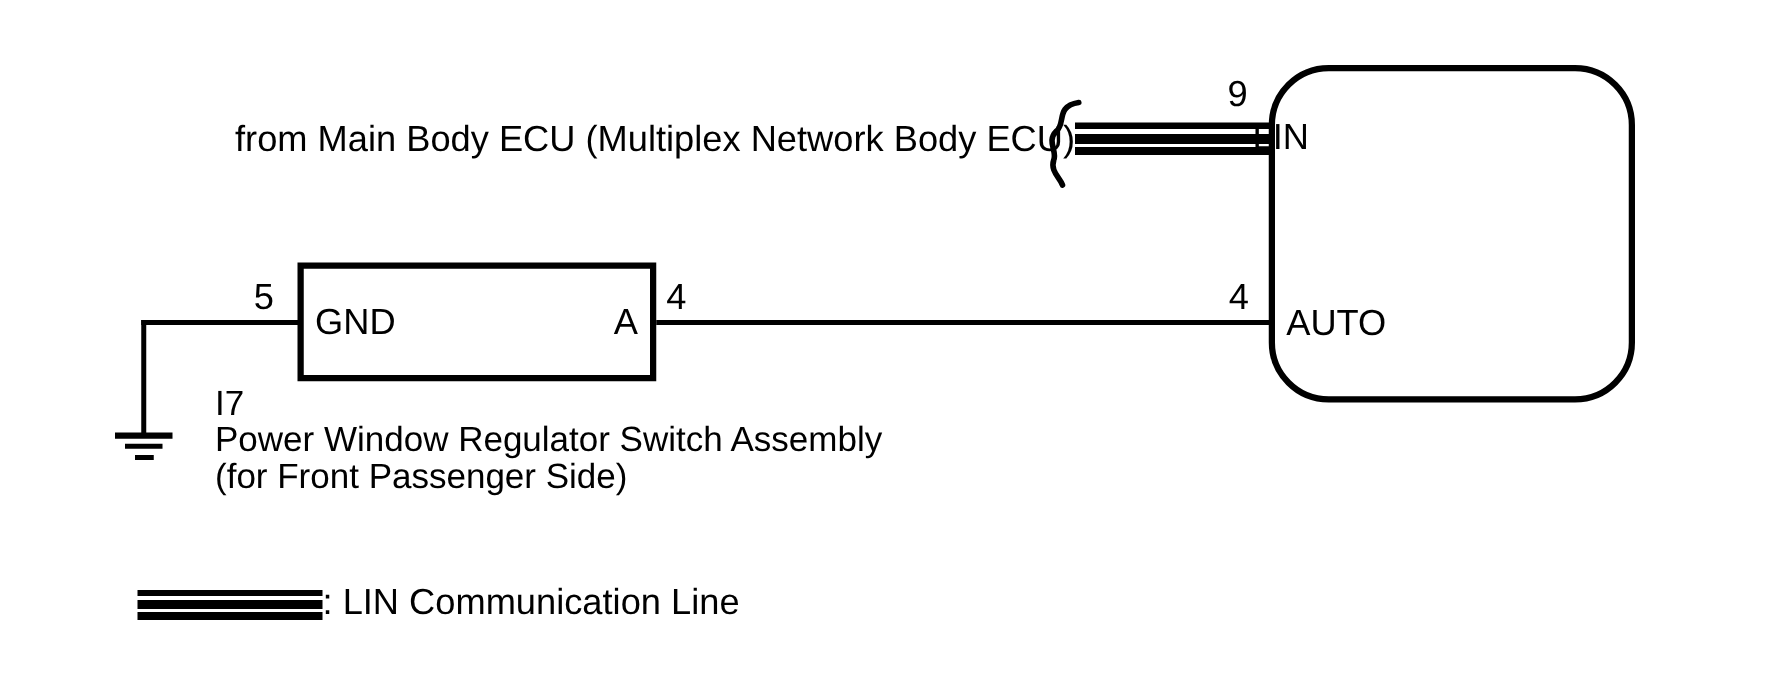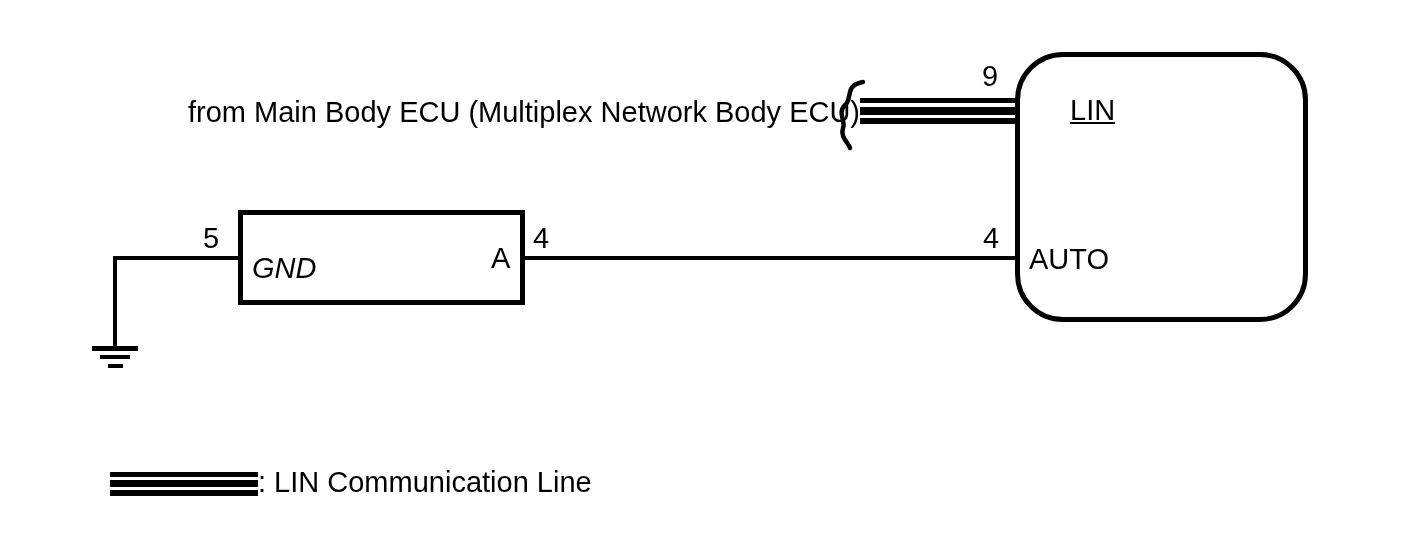--- a/index.html
+++ b/index.html
@@ -70,48 +70,53 @@
   <svg class="abs" style="left:836px; top:78px;" width="32" height="74" viewBox="0 0 32 74">
     <path d="M 27 4 C 8 7, 17 21, 9 27 C 1 35, 10 43, 7 50 C 4 59, 12 64, 14 70" fill="none" stroke="#000000" stroke-width="4.5" stroke-linecap="round"></path>
   </svg>
 
   <div class="abs lin-stripe" style="left:860px; top:98px; width:157px; height:26px;"></div>
 
   <div class="abs txt" style="left:982px; top:61px;">9</div>
 
   <div class="abs component-box rounded" style="left:1015px; top:52px; width:293px; height:270px;"></div>
 
-  <div class="abs txt" style="left:1070px; top:95px;text-decoration:underline;">LIN</div>
+  <div class="abs txt" style="left:1002px; top:95px;">LIN</div>
 
   <div class="abs txt" style="left:1029px; top:244px;text-align:center;">AUTO</div>
 
   <div class="abs txt" style="left:983px; top:223px;">4</div>
 
   <div class="abs wire" style="left:523px; top:256px; width:494px; height:4px;"></div>
 
   <div class="abs component-box" style="left:238px; top:210px; width:287px; height:95px;"></div>
 
-  <div class="abs txt" style="left:252px; top:253px;font-style:italic;">GND</div>
+  <div class="abs txt" style="left:252px; top:243px;">GND</div>
 
   <div class="abs txt" style="left:491px; top:243px;">A</div>
 
   <div class="abs txt" style="left:203px; top:223px;">5</div>
 
   <div class="abs txt" style="left:533px; top:223px;">4</div>
 
   <div class="abs wire" style="left:113px; top:256px; width:129px; height:4px;"></div>
 
   <div class="abs wire" style="left:113px; top:256px; width:4px; height:92px;"></div>
 
   <div class="abs" style="left:92px; top:346px; width:46px; height:24px;">
     <div class="abs gnd-bar" style="left:0px;  top:0px;  width:46px; height:5px;"></div>
     <div class="abs gnd-bar" style="left:8px;  top:9px;  width:30px; height:4px;"></div>
     <div class="abs gnd-bar" style="left:16px; top:18px; width:15px; height:4px;"></div>
   </div>
 
+  <div class="abs" style="left:172px; top:308px;">
+    <div class="txt-sm">I7</div>
+    <div class="txt-sm">Power Window Regulator Switch Assembly</div>
+    <div class="txt-sm">(for Front Passenger Side)</div>
+  </div>
 
   <div class="abs" style="left:941px; top:334px;">
   </div>
 
   <div class="abs legend-stripe" style="left:110px; top:472px; width:148px; height:24px;"></div>
   <div class="abs txt" style="left:258px; top:467px;">: LIN Communication Line</div>
 
 </div>
 
 </body></html>

